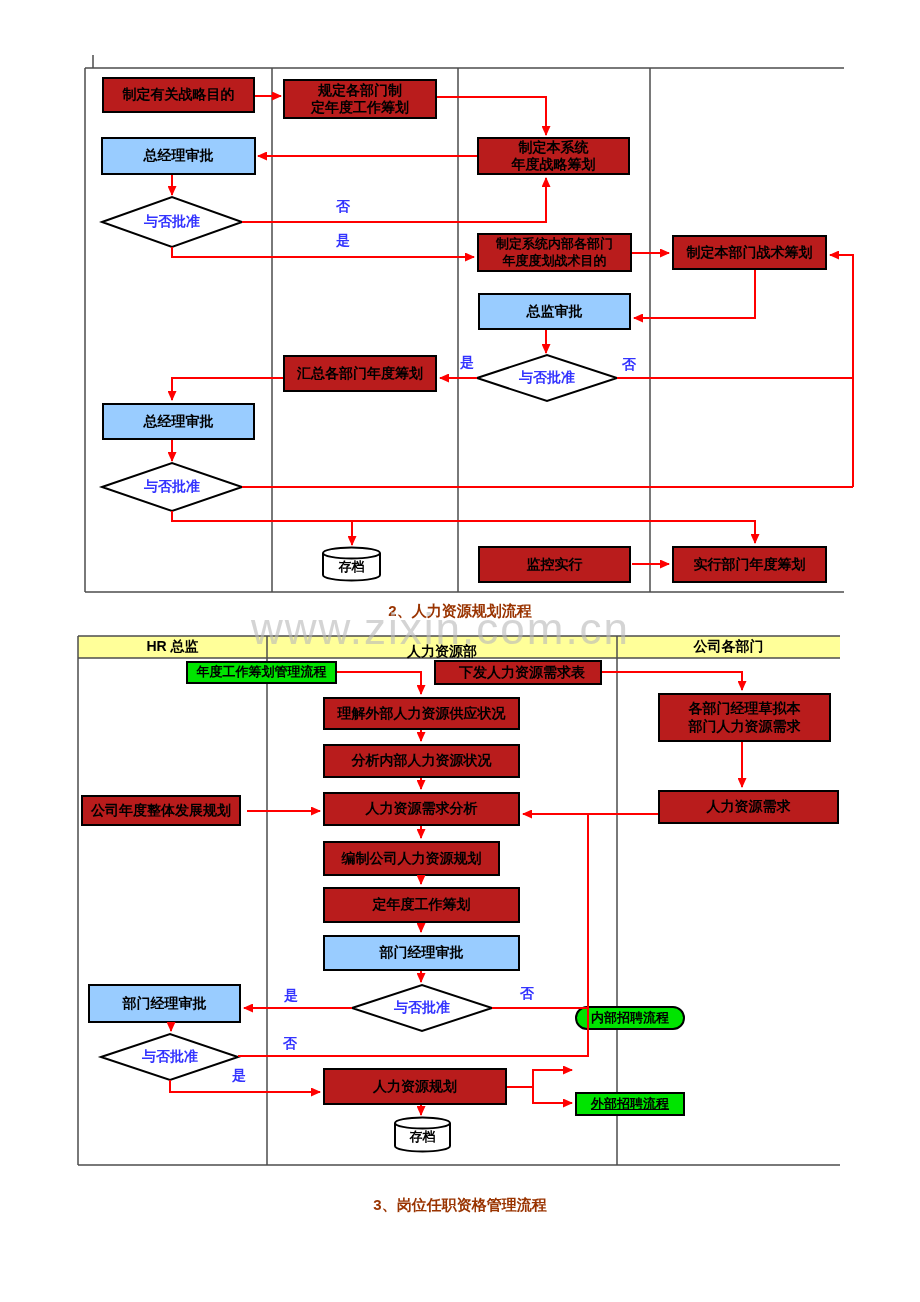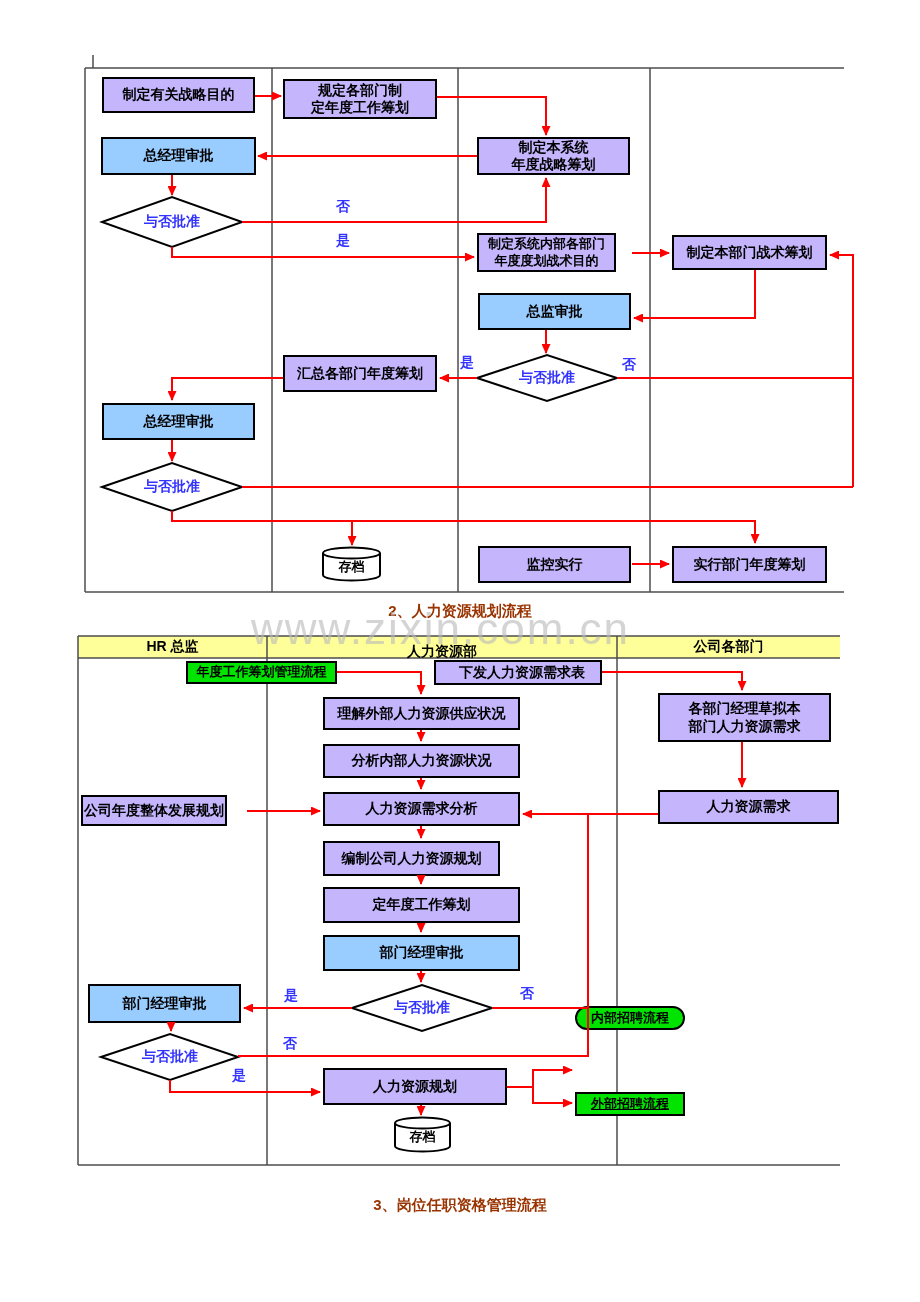--- a/index.html
+++ b/index.html
@@ -1,21 +1,21 @@
 <!DOCTYPE html>
 <html><head>
 <meta charset="utf-8">
 <style>
   html,body{margin:0;padding:0;background:#fff;}
   .page{position:relative;width:920px;height:1302px;background:#ffffff;overflow:hidden;
         font-family:"Liberation Sans","DejaVu Sans",sans-serif;}
   svg.layer{position:absolute;left:0;top:0;pointer-events:none;}
   #grid-svg{z-index:1;}
   #edge-svg{z-index:5;}
-  .box{position:absolute;box-sizing:border-box;border:2px solid #000;background:#c4b5fd;
+  .box{position:absolute;box-sizing:border-box;border:2px solid #000;background:#b91c1c;
        display:flex;align-items:center;justify-content:center;text-align:center;
        font-weight:bold;font-size:14px;line-height:1.25;color:#000;white-space:pre-line;z-index:3;}
   .blue{background:#99CCFF;}
   .green{background:#00E400;border-width:2px;}
   .small{font-size:13px;}
   .dtext{position:absolute;color:#3333FF;font-weight:bold;font-size:14px;z-index:6;
          display:flex;align-items:center;justify-content:center;text-align:center;}
   .lbl{position:absolute;color:#3333FF;font-weight:bold;font-size:14px;z-index:6;
        transform:translate(-50%,-50%);white-space:nowrap;}
   .cyl-text{position:absolute;z-index:6;display:flex;align-items:center;justify-content:center;
@@ -63,21 +63,21 @@
   <div class="lane-title" style="left:78px;top:636px;width:189px;height:22px;">HR 总监</div>
   <div class="lane-title" style="left:267px;top:636px;width:350px;height:31px;">人力资源部</div>
   <div class="lane-title" style="left:617px;top:636px;width:223px;height:22px;">公司各部门</div>
 
   <div class="box" style="left:102px;top:77px;width:153px;height:36px;">制定有关战略目的</div>
   <div class="box" style="left:283px;top:79px;width:154px;height:40px;">规定各部门制
 定年度工作筹划</div>
   <div class="box blue" style="left:101px;top:137px;width:155px;height:38px;">总经理审批</div>
   <div class="box" style="left:477px;top:137px;width:153px;height:38px;">制定本系统
 年度战略筹划</div>
-  <div class="box small" style="left:477px;top:233px;width:139px;height:39px;">制定系统内部各部门
+  <div class="box small" style="left:477px;top:233px;width:155px;height:39px;">制定系统内部各部门
 年度度划战术目的</div>
   <div class="box" style="left:672px;top:235px;width:155px;height:35px;">制定本部门战术筹划</div>
   <div class="box blue" style="left:478px;top:293px;width:153px;height:37px;">总监审批</div>
   <div class="box" style="left:283px;top:355px;width:154px;height:37px;">汇总各部门年度筹划</div>
   <div class="box blue" style="left:102px;top:403px;width:153px;height:37px;">总经理审批</div>
   <div class="box" style="left:478px;top:546px;width:153px;height:37px;">监控实行</div>
   <div class="box" style="left:672px;top:546px;width:155px;height:37px;">实行部门年度筹划</div>
 
   <div class="dtext" style="left:112px;top:212px;width:120px;height:20px;">与否批准</div>
   <div class="dtext" style="left:487px;top:368px;width:120px;height:20px;">与否批准</div>
@@ -89,21 +89,21 @@
   <div class="lbl" style="left:467px;top:363px;">是</div>
 
   <div class="cyl-text" style="left:323px;top:556px;width:57px;height:22px;">存档</div>
 
   <div class="box green small" style="left:186px;top:661px;width:151px;height:23px;">年度工作筹划管理流程</div>
   <div class="box" style="left:434px;top:660px;width:168px;height:25px;padding-left:8px;">下发人力资源需求表</div>
   <div class="box" style="left:323px;top:697px;width:197px;height:33px;">理解外部人力资源供应状况</div>
   <div class="box" style="left:658px;top:693px;width:173px;height:49px;">各部门经理草拟本
 部门人力资源需求</div>
   <div class="box" style="left:323px;top:744px;width:197px;height:34px;">分析内部人力资源状况</div>
-  <div class="box" style="left:81px;top:795px;width:146px;height:31px;">公司年度整体发展规划</div>
+  <div class="box" style="left:81px;top:795px;width:160px;height:31px;">公司年度整体发展规划</div>
   <div class="box" style="left:323px;top:792px;width:197px;height:34px;">人力资源需求分析</div>
   <div class="box" style="left:658px;top:790px;width:181px;height:34px;">人力资源需求</div>
   <div class="box" style="left:323px;top:841px;width:177px;height:35px;">编制公司人力资源规划</div>
   <div class="box" style="left:323px;top:887px;width:197px;height:36px;">定年度工作筹划</div>
   <div class="box blue" style="left:323px;top:935px;width:197px;height:36px;">部门经理审批</div>
   <div class="box blue" style="left:88px;top:984px;width:153px;height:39px;">部门经理审批</div>
   <div class="box" style="left:323px;top:1068px;width:184px;height:37px;">人力资源规划</div>
   <div class="box green small" style="left:575px;top:1006px;width:110px;height:24px;border-radius:12px;">内部招聘流程</div>
   <div class="box green small" style="left:575px;top:1092px;width:110px;height:24px;text-decoration:underline;">外部招聘流程</div>
 

